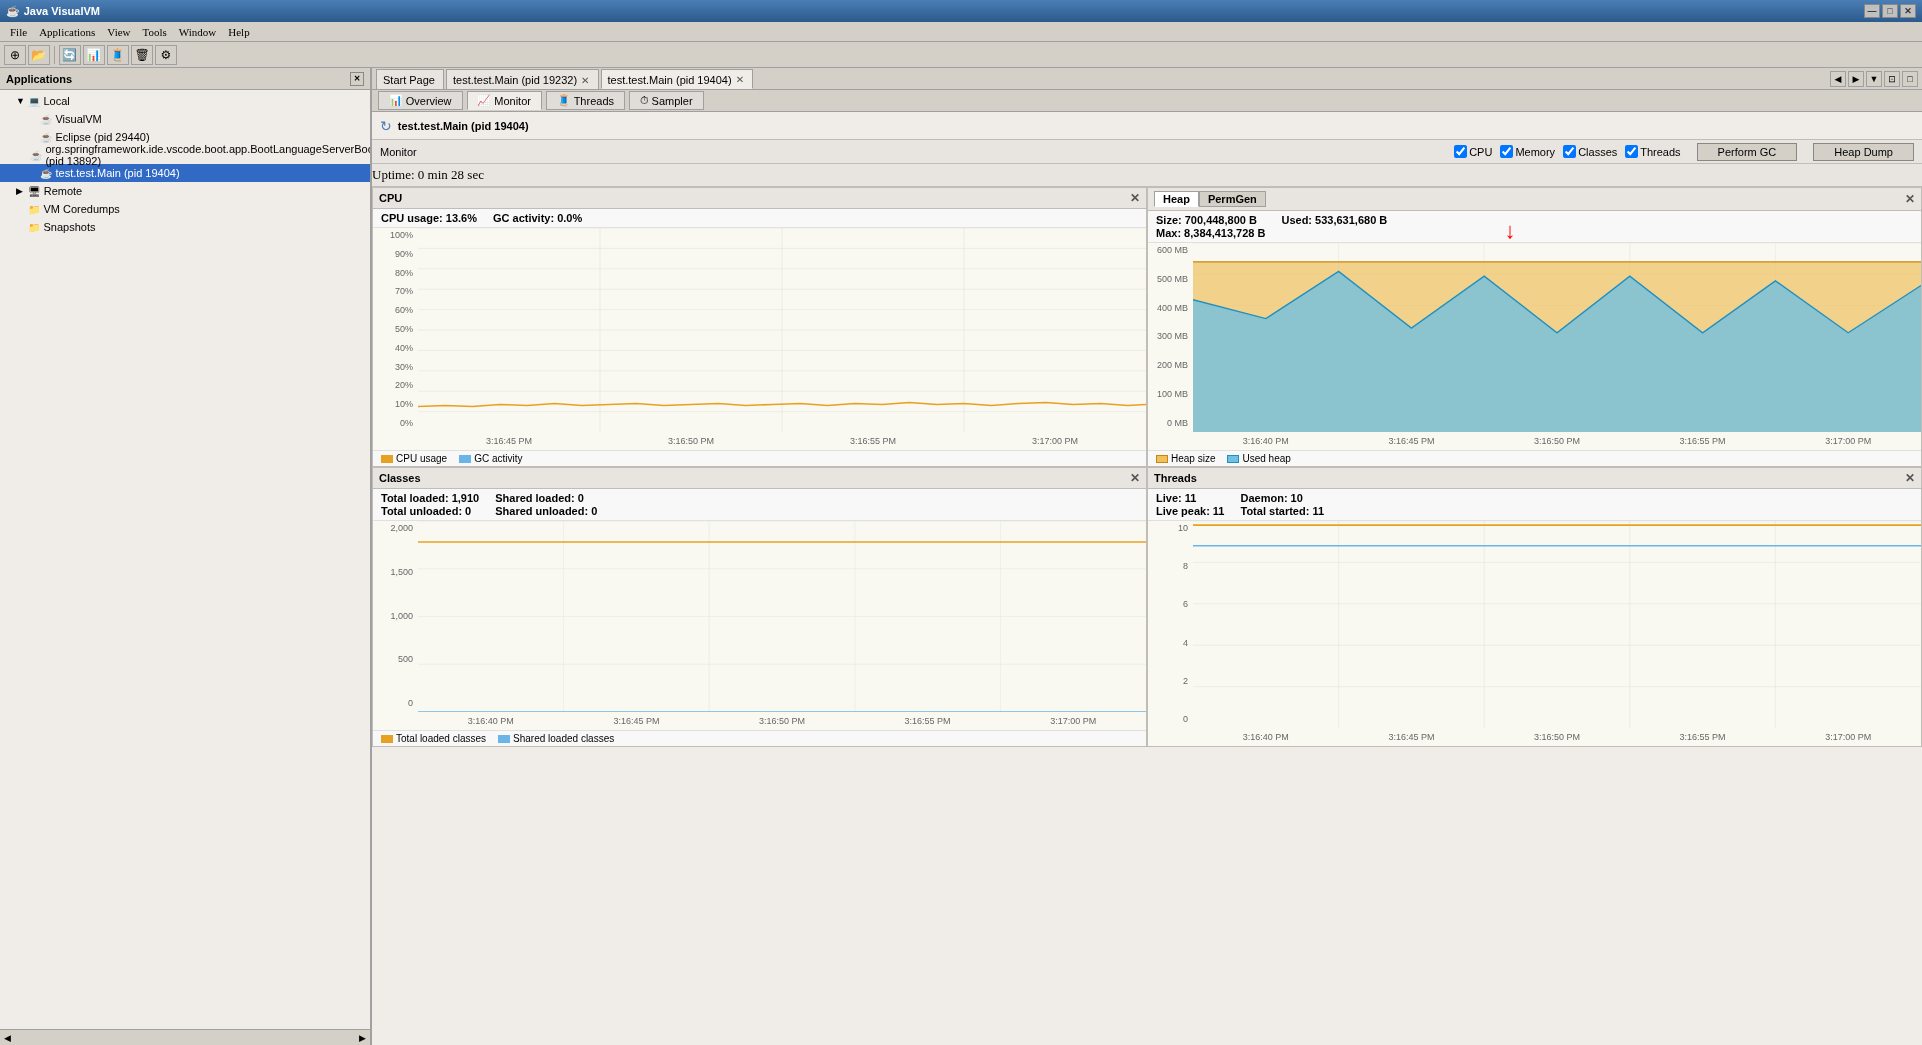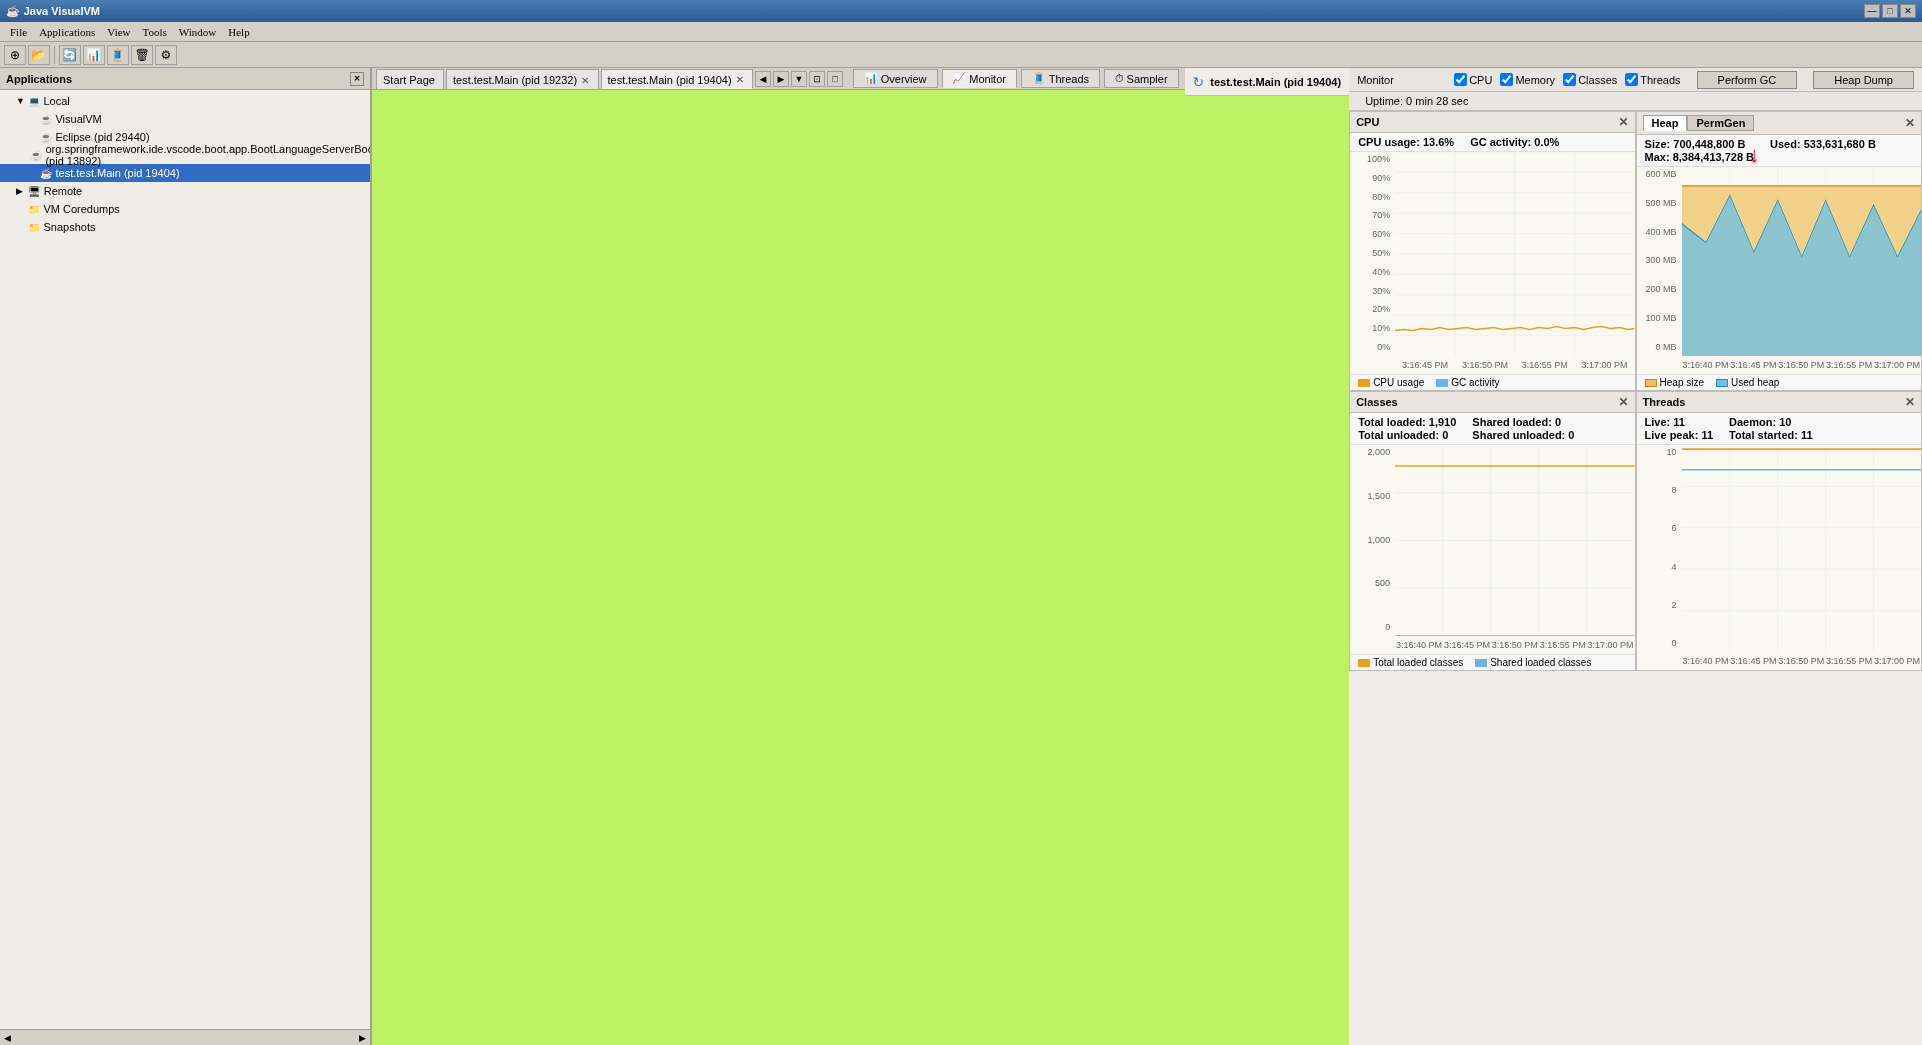--- a/index.html
+++ b/index.html
@@ -103,23 +103,23 @@
       align-items: center;
       justify-content: space-between;
       padding: 0 4px;
     }
     .scroll-arrow { font-size: 9px; cursor: pointer; }
 
     
     #right-panel {
       flex: 1;
       display: flex;
-      flex-direction: row;
+      flex-direction: column;
       overflow: hidden;
-      background: #bef264;
+      background: #737373;
     }
 
     
     #tabs-bar {
       background: #d4d0c8;
       height: 22px;
       display: flex;
       align-items: flex-end;
       padding: 0 4px;
       border-bottom: 1px solid #a0a0a0;
@@ -287,23 +287,24 @@
       top: 0;
       left: 45px;
       right: 0;
       bottom: 18px;
       width: calc(100% - 45px);
       height: calc(100% - 18px);
     }
 
     .uptime-bar {
       background: #e8e5e0;
-      padding: 3px 16px;
-      font-size: 11px;
+      padding: 3px 0;
+      font-size: 13px;
       border-bottom: 1px solid #c0bdb8;
+      font-family: Liberation Serif, serif;
     }
   </style>
 </head>
 <body>
 
 <div id="titlebar">
   <div id="titlebar-left">
     <span>☕</span>
     <span>Java VisualVM</span>
   </div>

